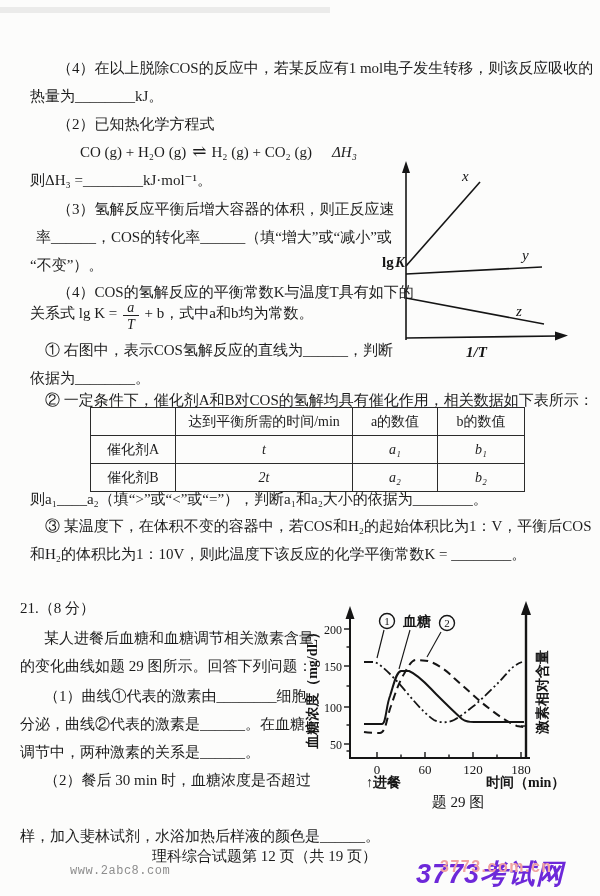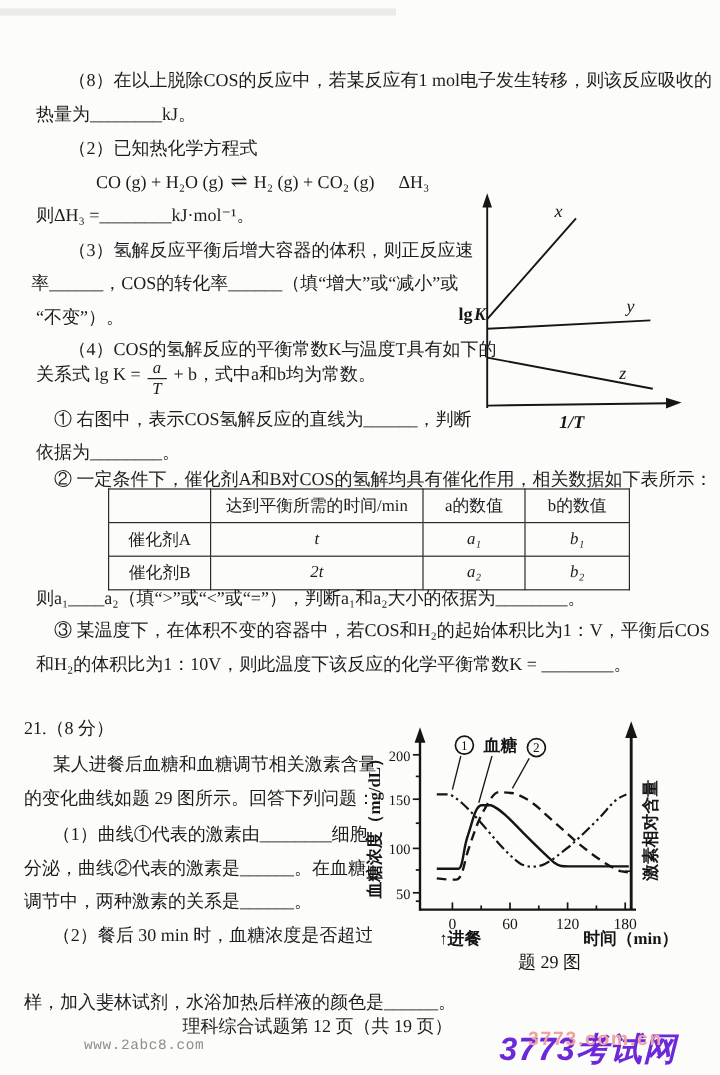--- a/index.html
+++ b/index.html
@@ -7,21 +7,21 @@
     position:relative;width:600px;height:896px;margin:0 auto;
     background:#fcfcfb;overflow:hidden;
     font-family:"Liberation Serif","DejaVu Serif",serif;
     color:#1c1c1c;
   }
   .scan-smudge{position:absolute;left:0;top:7px;width:330px;height:6px;background:#dcdcdc;opacity:.55;}
   .t{position:absolute;white-space:nowrap;font-size:15px;line-height:21px;color:#1c1c1c;}
   .it{font-style:italic;}
   .eqline{font-size:15px;}
   .eqline .arrow{font-size:17px;padding:0 6px;letter-spacing:-1px;}
-  .eqline .dh{margin-left:20px;margin-top:12px;}
+  .eqline .dh{margin-left:20px;font-style:italic;margin-top:12px;}
   .frac{display:inline-block;text-align:center;vertical-align:-11px;font-style:italic;margin:0 2px;}
   .frac .num{display:block;line-height:15px;padding:0 4px;font-size:14px;}
   .frac .den{display:block;line-height:17px;padding:0 4px;border-top:1px solid #222;font-size:14px;}
   table.cat{
     position:absolute;left:90px;top:407px;border-collapse:collapse;
     font-size:14px;color:#1c1c1c;table-layout:fixed;
   }
   table.cat th,table.cat td{
     border:1.4px solid #2b2b2b;text-align:center;font-weight:normal;
     padding:2px 4px;height:23px;
@@ -45,31 +45,31 @@
     position:absolute;left:440px;top:858px;font-size:16px;font-weight:bold;
     font-family:"Liberation Sans","DejaVu Sans",sans-serif;letter-spacing:1.5px;
   }
 </style>
 </head>
 <body>
 
 <div class="page">
   <div class="scan-smudge"></div>
 
-  <div class="t" style="left:57px;top:58px;">（8）在以上脱除COS的反应中，若某反应有1 mol电子发生转移，则该反应吸收的</div>
+  <div class="t" style="left:57px;top:58px;">（4）在以上脱除COS的反应中，若某反应有1 mol电子发生转移，则该反应吸收的</div>
   <div class="t" style="left:30px;top:86px;">热量为________kJ。</div>
   <div class="t" style="left:57px;top:114px;">（2）已知热化学方程式</div>
 
   <div class="t eqline" style="left:80px;top:141px;">
     <span>CO (g) + H₂O (g)</span><span class="arrow">⇌</span><span>H₂ (g) + CO₂ (g)</span><span class="dh">ΔH₃</span>
   </div>
 
   <div class="t" style="left:30px;top:170px;">则ΔH₃ =________kJ·mol⁻¹。</div>
   <div class="t" style="left:57px;top:199px;">（3）氢解反应平衡后增大容器的体积，则正反应速</div>
-  <div class="t" style="left:26px;top:227px;">率______，COS的转化率______（填“增大”或“减小”或</div>
+  <div class="t" style="left:36px;top:227px;">率______，COS的转化率______（填“增大”或“减小”或</div>
   <div class="t" style="left:30px;top:255px;">“不变”）。</div>
   <div class="t" style="left:57px;top:282px;">（4）COS的氢解反应的平衡常数K与温度T具有如下的</div>
 
   <div class="t" style="left:30px;top:300px;">
     <span>关系式 lg K =</span>
     <span class="frac"><span class="num">a</span><span class="den">T</span></span>
     <span>+ b，式中a和b均为常数。</span>
   </div>
 
   <div class="t" style="left:45px;top:340px;">① 右图中，表示COS氢解反应的直线为______，判断</div>

